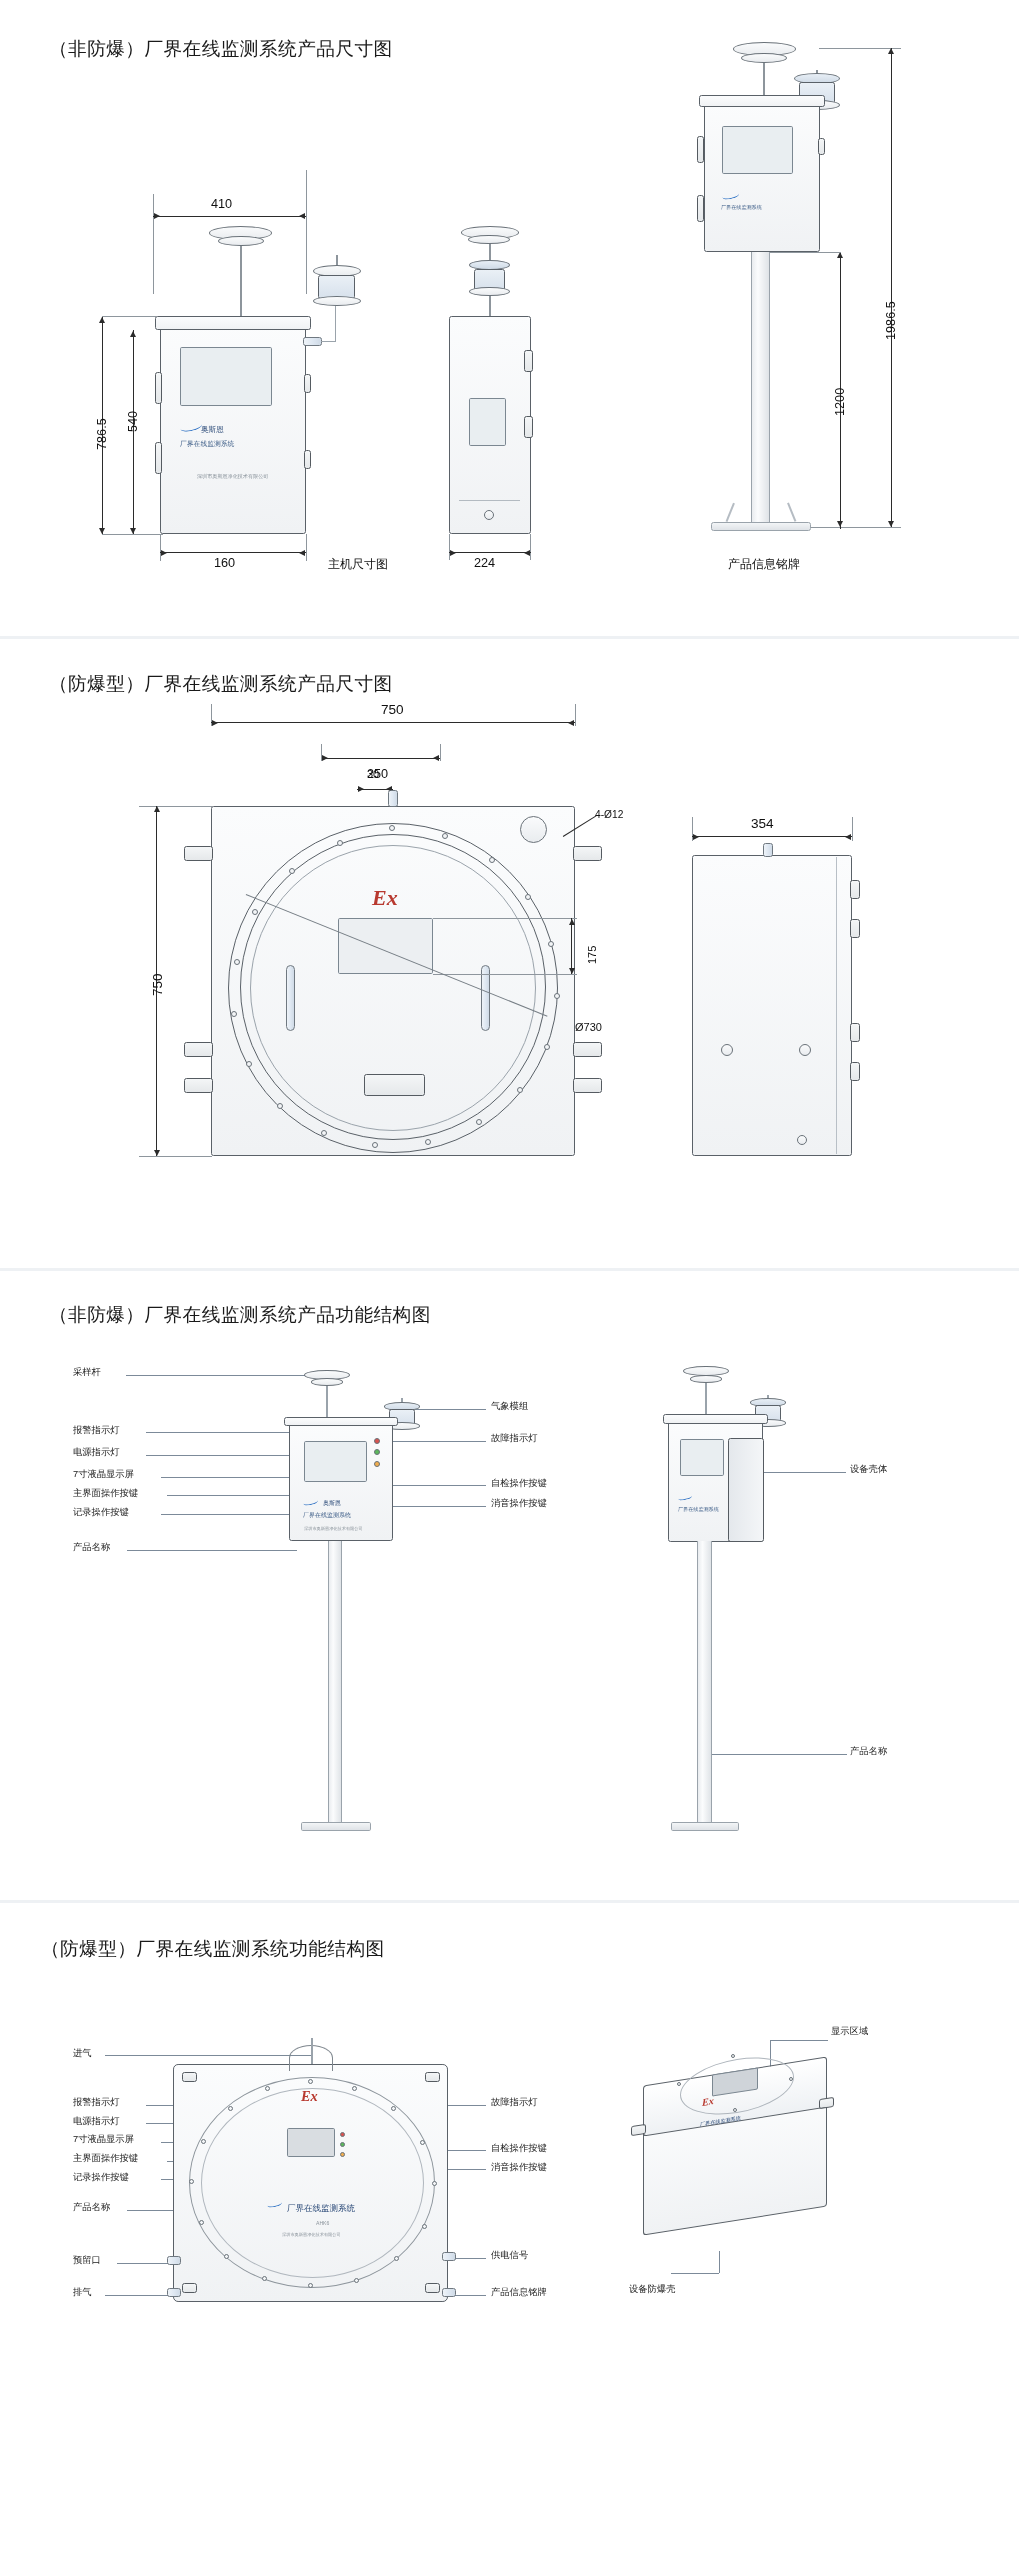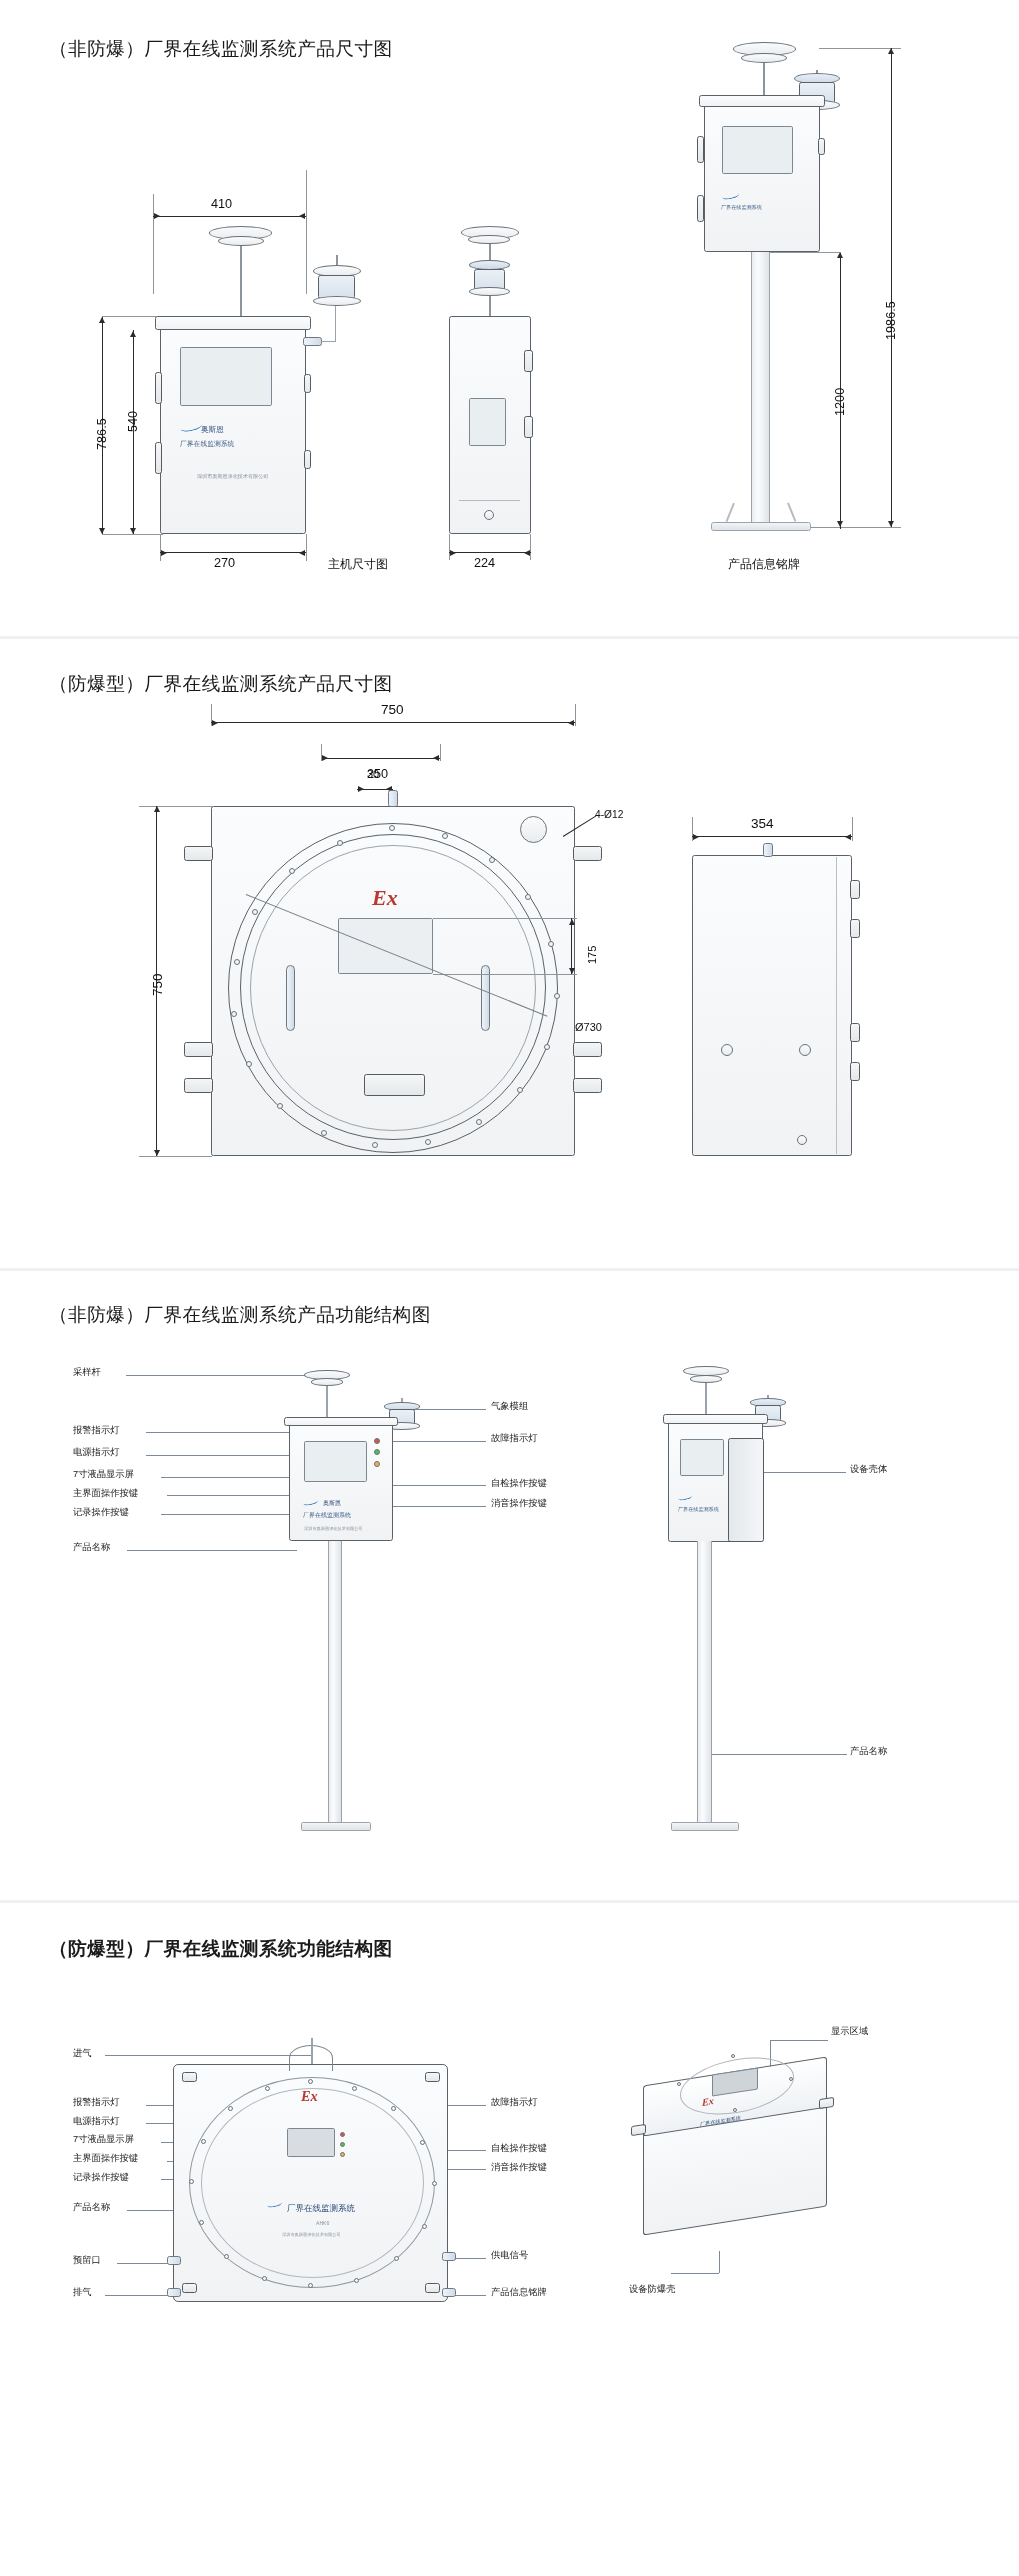--- a/index.html
+++ b/index.html
@@ -214,21 +214,21 @@
     <div class="ln vln" style="left:133px;top:330px;height:204px;"></div>
     <div class="arrowU" style="left:130px;top:331px;"></div>
     <div class="arrowD" style="left:130px;top:528px;"></div>
     <div class="dimtxt vert" style="left:126px;top:432px;">540</div>
 
     <div class="ln vln" style="left:160px;top:534px;height:27px;background:#8e969d;"></div>
     <div class="ln vln" style="left:306px;top:534px;height:27px;background:#8e969d;"></div>
     <div class="ln hln" style="left:160px;top:552px;width:146px;"></div>
     <div class="arrowR" style="left:161px;top:550px;"></div>
     <div class="arrowL" style="left:299px;top:550px;"></div>
-    <div class="dimtxt" style="left:214px;top:556px;">270</div>
+    <div class="dimtxt" style="left:214px;top:556px;">160</div>
     <div class="caption" style="left:328px;top:556px;">主机尺寸图</div>
 
     <div class="ln vln" style="left:489px;top:231px;height:92px;background:#8d959c;width:1.7px;"></div>
     <div class="disc" style="left:461px;top:226px;width:58px;height:12.7px;"></div>
     <div class="disc" style="left:468px;top:235px;width:42px;height:9.3px;"></div>
     <div class="ln vln" style="left:489px;top:255px;height:6.8px;background:#8d959c;"></div>
     <div class="disc" style="left:469px;top:260px;width:41px;height:10.2px;background:linear-gradient(180deg,#e8eff6,#cfdae6);"></div>
     <div class="box" style="left:474px;top:269px;width:31px;height:22px;background:linear-gradient(180deg,#eaf0f6,#d7e1ec);"></div>
     <div class="disc" style="left:469px;top:287px;width:41px;height:9.3px;"></div>
 
@@ -473,21 +473,21 @@
     <div class="swoosh" style="left:678px;top:224px;width:13.6px;height:5.1px;"></div>
     <div class="tiny-txt" style="left:678px;top:235px;color:#3a5b86;font-size:5.1px;">厂界在线监测系统</div>
 
     <div class="pole" style="left:697px;top:270px;width:15.3px;height:286px;"></div>
     <div class="base" style="left:671px;top:551px;width:68px;height:8.5px;"></div>
   </div>
 
   <div class="divider" style="top:1900px;"></div>
 
   <div class="section" style="top:1904px;height:672px;">
-    <div class="sec-title" style="position:absolute;left:49px;top:32px;font-weight:bold;">（防爆型）厂界在线监测系统功能结构图</div>
+    <div class="sec-title" style="position:absolute;left:41px;top:32px;">（防爆型）厂界在线监测系统功能结构图</div>
 
     <div class="lbl" style="left:73px;top:143px;">进气</div>
     <div class="leader" style="left:105px;top:151px;width:206px;"></div>
 
     <div class="lbl" style="left:73px;top:192px;">报警指示灯</div>
     <div class="leader" style="left:146px;top:201px;width:158px;"></div>
 
     <div class="lbl" style="left:73px;top:211px;">电源指示灯</div>
     <div class="leader" style="left:146px;top:219px;width:158px;"></div>
 

